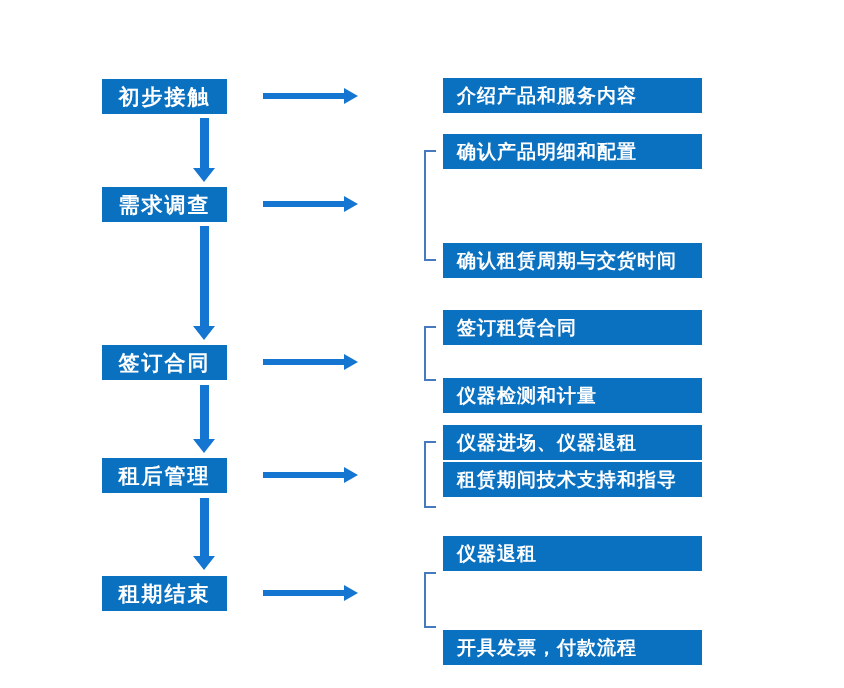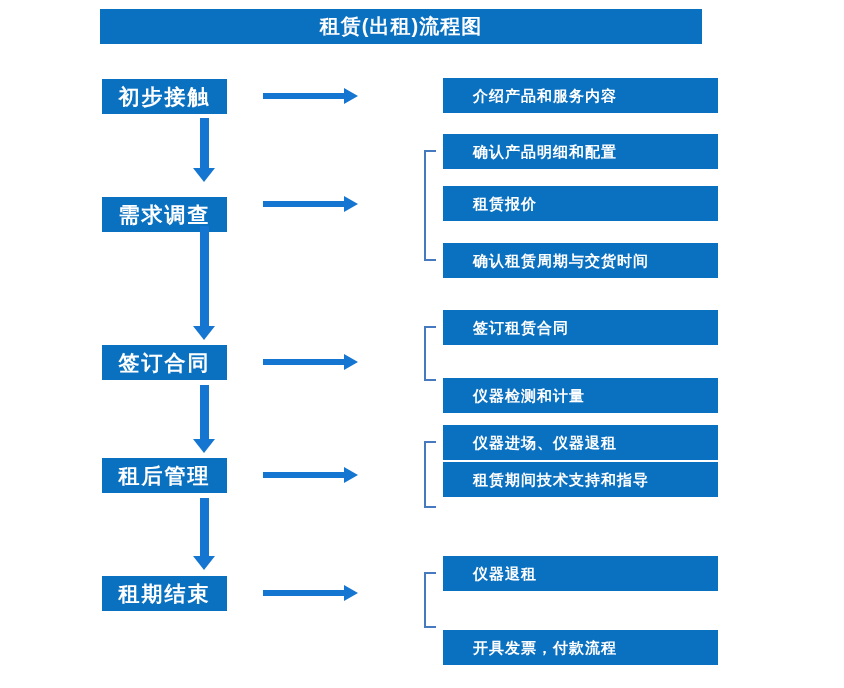--- a/index.html
+++ b/index.html
@@ -37,24 +37,24 @@
     line-height: 35px;
     letter-spacing: 2px;
   }
   
   .detail-box {
     position: absolute;
     left: 443px;
     width: 245px; height: 35px;
     background: var(--box-blue);
     color: #ffffff;
-    font-size: 15px;
+    font-size: 19px;
     font-weight: bold;
     line-height: 35px;
-    padding-left: 30px;
+    padding-left: 14px;
     letter-spacing: 1px;
     white-space: nowrap;
   }
   
   .h-arrow-shaft {
     position: absolute;
     left: 263px;
     width: 81px; height: 6px;
     background: var(--arrow-blue);
   }
@@ -89,24 +89,23 @@
     border-left: 2px solid var(--bracket-blue);
     border-top: 2px solid var(--bracket-blue);
     border-bottom: 2px solid var(--bracket-blue);
   }
 </style>
 </head>
 <body>
 
 <div id="canvas">
 
-  <div class="title-bar">租赁(出租)流程图</div>
 
   <div class="step-box" style="top:79px">初步接触</div>
-  <div class="step-box" style="top:197px">需求调查</div>
+  <div class="step-box" style="top:187px">需求调查</div>
   <div class="step-box" style="top:345px">签订合同</div>
   <div class="step-box" style="top:458px">租后管理</div>
   <div class="step-box" style="top:576px">租期结束</div>
 
   <div class="v-arrow-shaft" style="top:118px; height:50px"></div>
   <div class="v-arrow-head" style="top:168px"></div>
 
   <div class="v-arrow-shaft" style="top:226px; height:100px"></div>
   <div class="v-arrow-head" style="top:326px"></div>
 
@@ -132,25 +131,24 @@
   <div class="h-arrow-head" style="top:585px"></div>
 
   <div class="bracket" style="top:150px; height:107px"></div>
   <div class="bracket" style="top:326px; height:51px"></div>
   <div class="bracket" style="top:441px; height:63px"></div>
   <div class="bracket" style="top:572px; height:52px"></div>
 
   <div class="detail-box" style="top:78px">介绍产品和服务内容</div>
 
   <div class="detail-box" style="top:134px">确认产品明细和配置</div>
-  <div class="detail-box" style="top:186px">租赁报价</div>
   <div class="detail-box" style="top:243px">确认租赁周期与交货时间</div>
 
   <div class="detail-box" style="top:310px">签订租赁合同</div>
   <div class="detail-box" style="top:378px">仪器检测和计量</div>
 
   <div class="detail-box" style="top:425px">仪器进场、仪器退租</div>
   <div class="detail-box" style="top:462px">租赁期间技术支持和指导</div>
 
-  <div class="detail-box" style="top:556px">仪器退租</div>
+  <div class="detail-box" style="top:536px">仪器退租</div>
   <div class="detail-box" style="top:630px">开具发票，付款流程</div>
 
 </div>
 
 </body></html>

